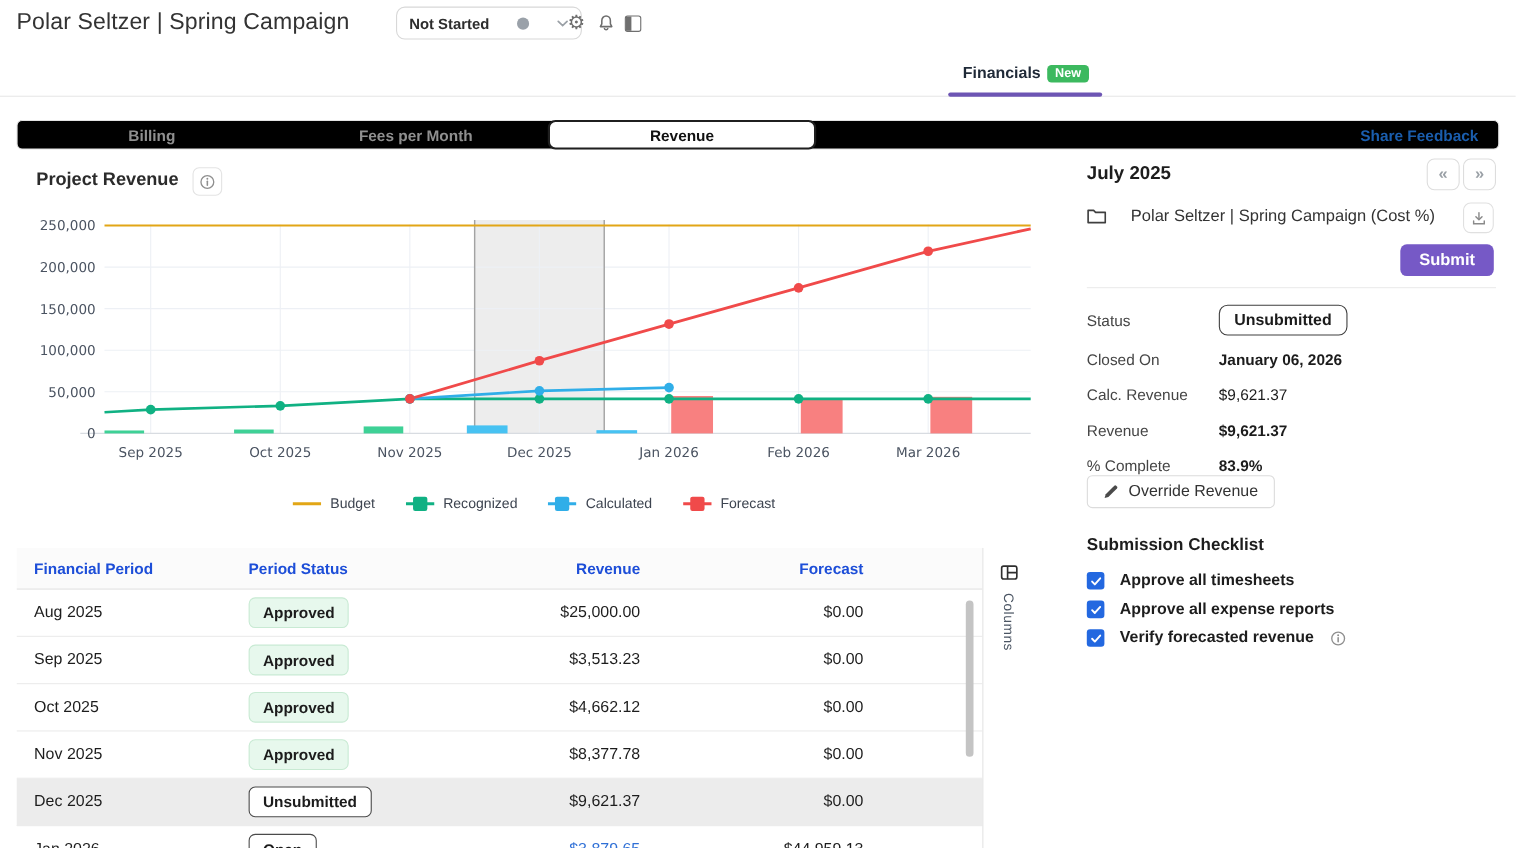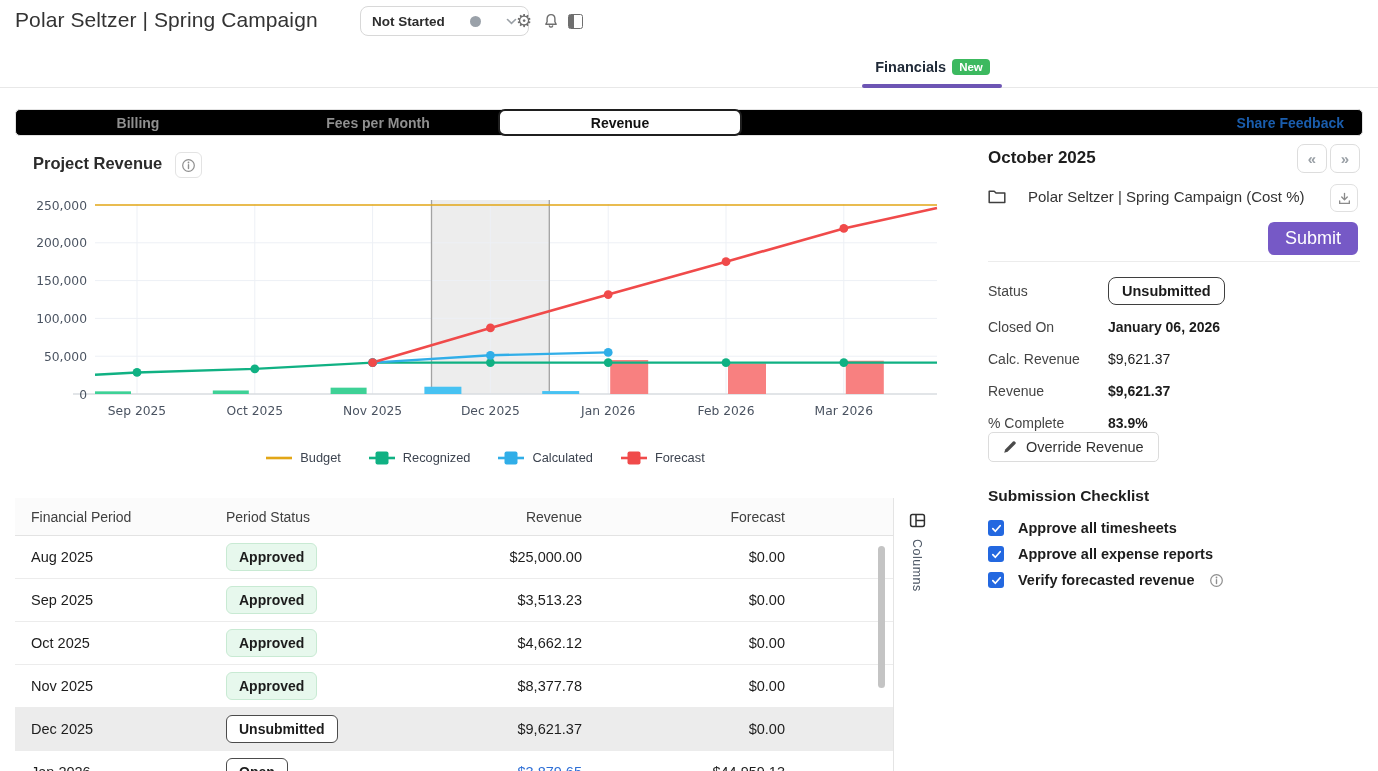--- a/index.html
+++ b/index.html
@@ -39,21 +39,21 @@
     display:flex;align-items:center;justify-content:center;cursor:pointer;}
   #chart-svg{position:absolute;left:33px;top:196px;}
   .axis-label{font-family:"DejaVu Sans",sans-serif;font-size:12.3px;fill:#4a5361;}
   .legend{left:33px;top:450px;width:905px;display:flex;justify-content:center;gap:28px;}
   .legend-item{display:flex;align-items:center;gap:8px;cursor:pointer;}
   .legend-item span{font-size:12.8px;color:#3d4450;}
   
   .table-wrap{left:15px;top:498px;width:925px;height:273px;overflow:hidden;background:#fff;}
   .tbl-clip{position:absolute;left:0;top:0;width:878px;height:273px;overflow:hidden;}
   .thead{display:flex;width:1020px;height:37px;align-items:center;background:#fbfbfb;border-bottom:1px solid #e3e3e3;}
-  .th{font-size:14px;font-weight:400;color:#404040;padding:0 16px;box-sizing:border-box;position:relative;}
+  .th{font-size:14px;font-weight:700;color:#1d4ed8;padding:0 16px;box-sizing:border-box;position:relative;}
   .th::after{content:"";position:absolute;right:0;top:9px;bottom:9px;width:1px;background:#dcdcdc;}
   .trow{display:flex;width:1020px;height:42px;align-items:center;border-bottom:1px solid #ececec;cursor:pointer;}
   .trow.row-selected{background:#ececec;}
   .td{font-size:14.5px;color:#1d1d1d;padding:0 16px;box-sizing:border-box;}
   .c0{width:195px;} .c1{width:183px;} .c2{width:205px;text-align:right;} .c3{width:203px;text-align:right;}
   .c4{width:234px;padding-left:92px !important;text-align:left;}
   .badge{display:inline-block;font-size:14px;font-weight:600;color:#1c1c1c;padding:5px 12px;border-radius:6px;}
   .badge.green{background:#e7f8ed;border:1px solid #c8ead3;}
   .badge.outline{background:#fff;border:1.6px solid #4b4b4b;}
   .money-link{color:#2e6fd6;}
@@ -63,21 +63,21 @@
   .columns-label{writing-mode:vertical-rl;font-size:12.5px;color:#4b5563;margin-top:10px;letter-spacing:.5px;}
   
   .rpanel{left:988px;top:140px;width:372px;height:620px;}
   .rp-month{position:absolute;left:0;top:8px;font-size:17px;font-weight:700;color:#1d1d1d;}
   .nav-sq{position:absolute;top:4px;width:28px;height:27px;border:1px solid #ddd;border-radius:7px;background:#fff;
     display:flex;align-items:center;justify-content:center;color:#9aa0a6;font-size:15px;font-weight:700;cursor:pointer;}
   .proj-row{position:absolute;left:0;top:48px;display:flex;align-items:center;gap:22px;}
   .proj-row span{font-size:15px;color:#333;}
   .dl-btn{position:absolute;right:2px;top:44px;width:26px;height:26px;border:1px solid #e0e0e0;border-radius:7px;
     display:flex;align-items:center;justify-content:center;background:#fff;cursor:pointer;}
-  .submit-btn{position:absolute;right:2px;top:82px;background:#7659c6;color:#fff;font-size:18px;font-weight:400;
+  .submit-btn{position:absolute;right:2px;top:82px;background:#7659c6;color:#fff;font-size:15px;font-weight:700;
     padding:6px 17px;border-radius:6px;border:none;cursor:pointer;}
   .rp-divider{position:absolute;left:0;right:0;top:121px;height:1px;background:#ececec;}
   .fields{position:absolute;left:0;top:131px;width:100%;}
   .frow{display:flex;align-items:center;min-height:32px;}
   .frow.first{min-height:40px;}
   .flabel{width:120px;font-size:14px;color:#454545;}
   .fval{font-size:14px;color:#1c1c1c;}
   .fval.bold{font-weight:700;}
   .status-chip{display:inline-block;border:1.6px solid #3f3f3f;border-radius:8px;padding:5px 13px;
     font-size:14.5px;font-weight:700;color:#1b1b1b;background:#fff;}
@@ -282,21 +282,21 @@
     <svg width="17" height="17" viewBox="0 0 17 17">
       <rect x="1.6" y="2.6" width="13.8" height="11.8" rx="1.8" fill="none" stroke="#2f2f2f" stroke-width="1.5"></rect>
       <line x1="7" y1="2.6" x2="7" y2="14.4" stroke="#2f2f2f" stroke-width="1.5"></line>
       <line x1="7" y1="8.5" x2="15.4" y2="8.5" stroke="#2f2f2f" stroke-width="1.5"></line>
     </svg>
     <span class="columns-label">Columns</span>
   </div>
 </div>
 
 <div class="abs rpanel">
-  <div class="rp-month">October 2025</div>
+  <div class="rp-month">July 2025</div>
   <div class="nav-sq" style="right:33px;">
       <span>«</span>
     </div>
   <div class="nav-sq" style="right:0;">
       <span>»</span>
     </div>
 
   <div class="proj-row">
     <svg width="18" height="15" viewBox="0 0 18 15">
       <path d="M1.2 2.2 h5 l1.8 1.8 h8.8 v9.4 h-15.6 z" fill="none" stroke="#3f3f3f" stroke-width="1.5" stroke-linejoin="round"></path>

